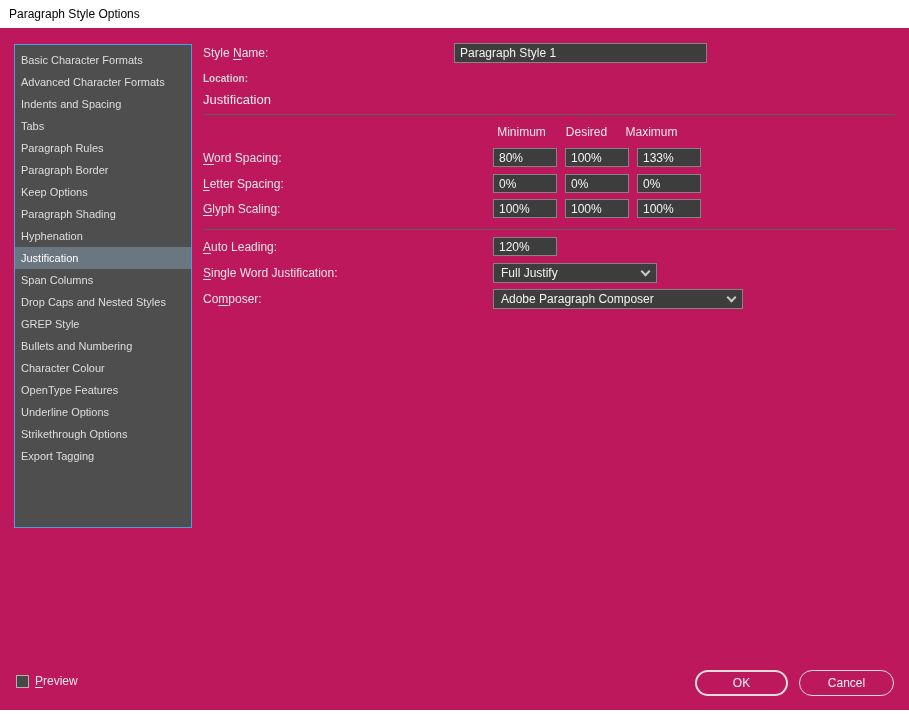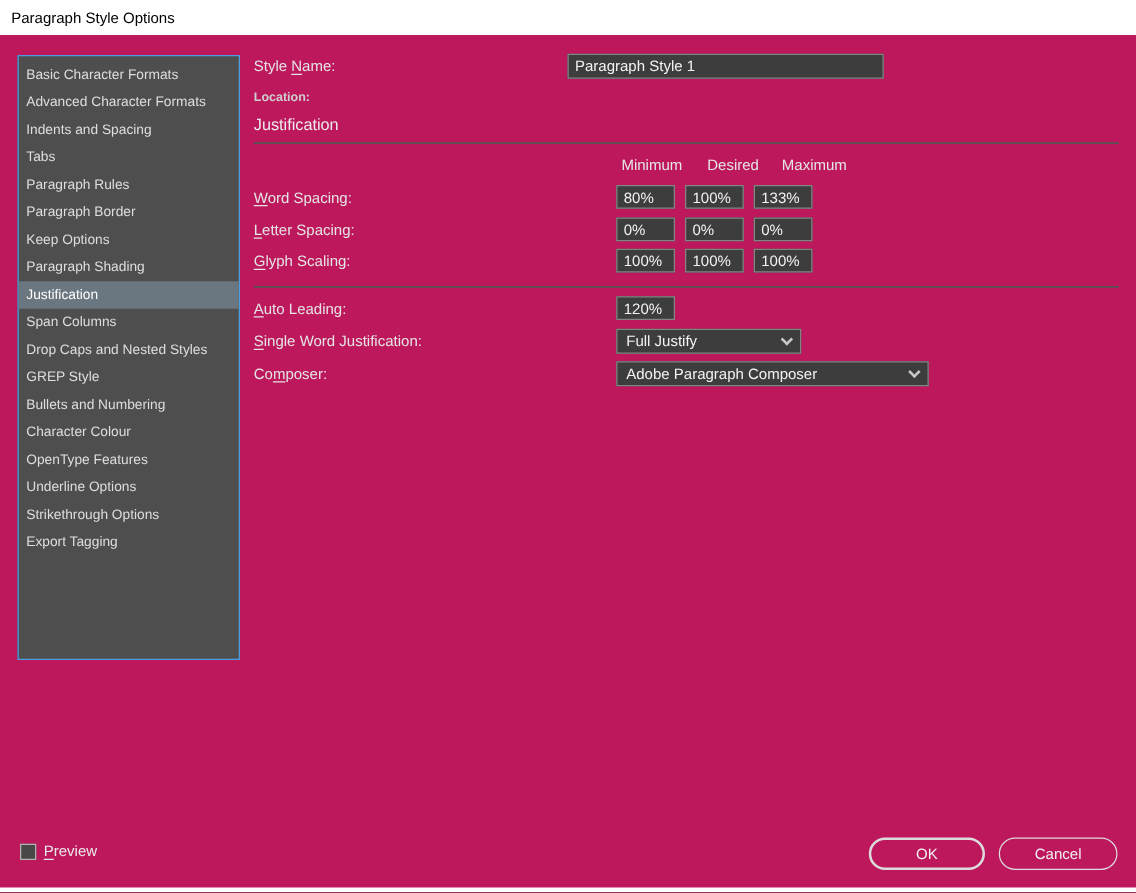--- a/index.html
+++ b/index.html
@@ -25,21 +25,21 @@
 
   .panel-title { position:absolute; left:203px; top:92px; font-size:13px; color:#ececec; }
   .divider { position:absolute; left:203px; width:692px; height:1px; background:#454545;
     border-bottom:1px solid #5c5c5c; }
 
   .col-headers { position:absolute; left:493px; top:125px; display:flex; }
   .col-head { width:57px; margin-right:8px; text-align:center; font-size:12px; color:#e6e6e6; }
 
   .field { background:#3d3d3d; border:1px solid #848484; color:#f3f3f3; font-size:12px;
     padding:0 5px; height:20px; font-family:inherit; outline:none; }
-  .cell { width:47px; height:19px; margin-right:8px; }
+  .cell { width:64px; height:19px; margin-right:8px; }
 
   .dropdown { background:#3d3d3d; border:1px solid #848484; color:#f3f3f3; font-size:12px;
     height:20px; display:flex; align-items:center; justify-content:space-between;
     padding:0 7px; cursor:default; }
   .chev { width:7px; height:7px; border-right:2px solid #c8c8c8; border-bottom:2px solid #c8c8c8;
     transform:rotate(45deg); margin-top:-4px; flex:0 0 auto; margin-left:8px; }
 
   .checkbox { position:absolute; left:16px; top:675px; width:13px; height:13px;
     border:1px solid #b2b2b2; background:#484848; cursor:default; }
   .preview-label { position:absolute; left:35px; top:674px; font-size:12px; color:#e8e8e8; }
@@ -61,20 +61,21 @@
 
   <div class="sidebar">
     <div class="side-item">Basic Character Formats</div>
     <div class="side-item">Advanced Character Formats</div>
     <div class="side-item">Indents and Spacing</div>
     <div class="side-item">Tabs</div>
     <div class="side-item">Paragraph Rules</div>
     <div class="side-item">Paragraph Border</div>
     <div class="side-item">Keep Options</div>
     <div class="side-item">Paragraph Shading</div>
+    <div class="side-item">Hyphenation</div>
     <div class="side-item sel">Justification</div>
     <div class="side-item">Span Columns</div>
     <div class="side-item">Drop Caps and Nested Styles</div>
     <div class="side-item">GREP Style</div>
     <div class="side-item">Bullets and Numbering</div>
     <div class="side-item">Character Colour</div>
     <div class="side-item">OpenType Features</div>
     <div class="side-item">Underline Options</div>
     <div class="side-item">Strikethrough Options</div>
     <div class="side-item">Export Tagging</div>
@@ -122,21 +123,21 @@
 
   <div class="divider" style="top:229px;"></div>
 
   <div class="row" style="top:237px;">
     <div class="lbl"><span></span><span class="u">A</span><span>uto Leading:</span></div>
     <input class="field cell" value="120%" style="">
   </div>
 
   <div class="row" style="top:263px;">
     <div class="lbl"><span></span><span class="u">S</span><span>ingle Word Justification:</span></div>
-    <div class="dropdown" style="width:148px;gap:16px;">
+    <div class="dropdown" style="width:164px;gap:16px;">
       <span>Full Justify</span>
       <span class="chev"></span>
     </div>
   </div>
 
   <div class="row" style="top:289px;">
     <div class="lbl"><span>Co</span><span class="u">m</span><span>poser:</span></div>
     <div class="dropdown" style="width:250px;">
       <span>Adobe Paragraph Composer</span>
       <span class="chev"></span>

